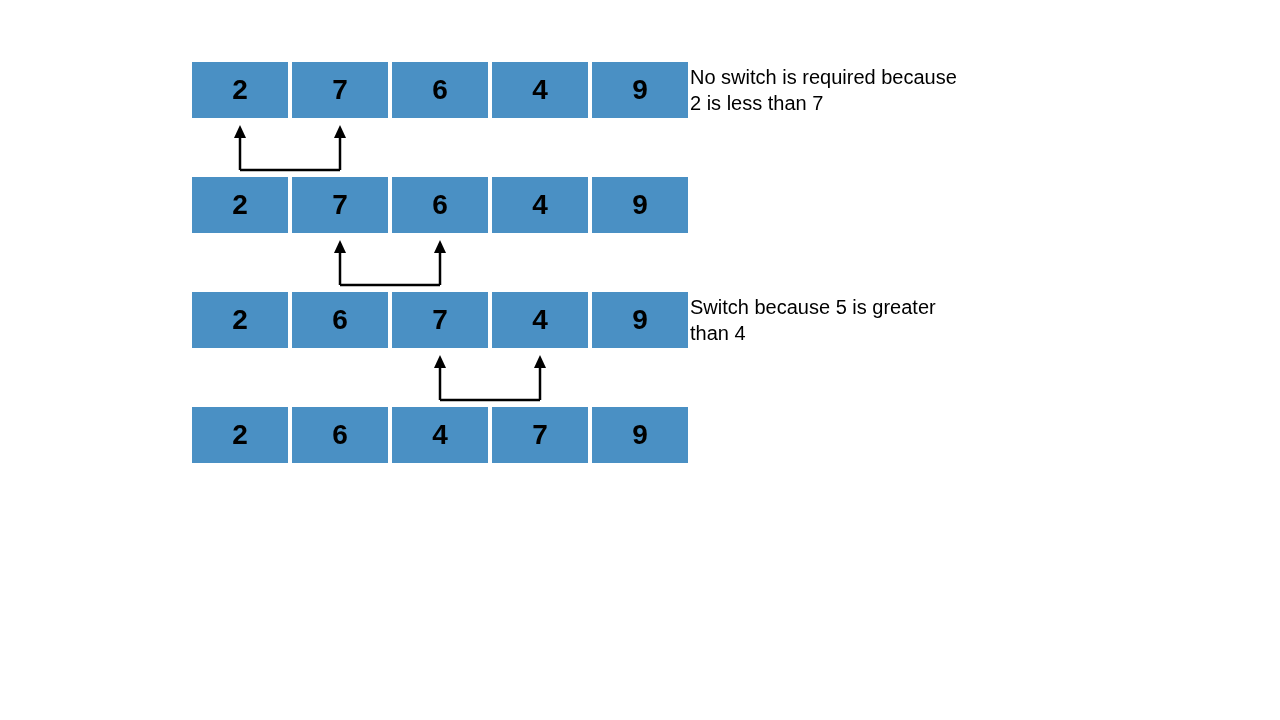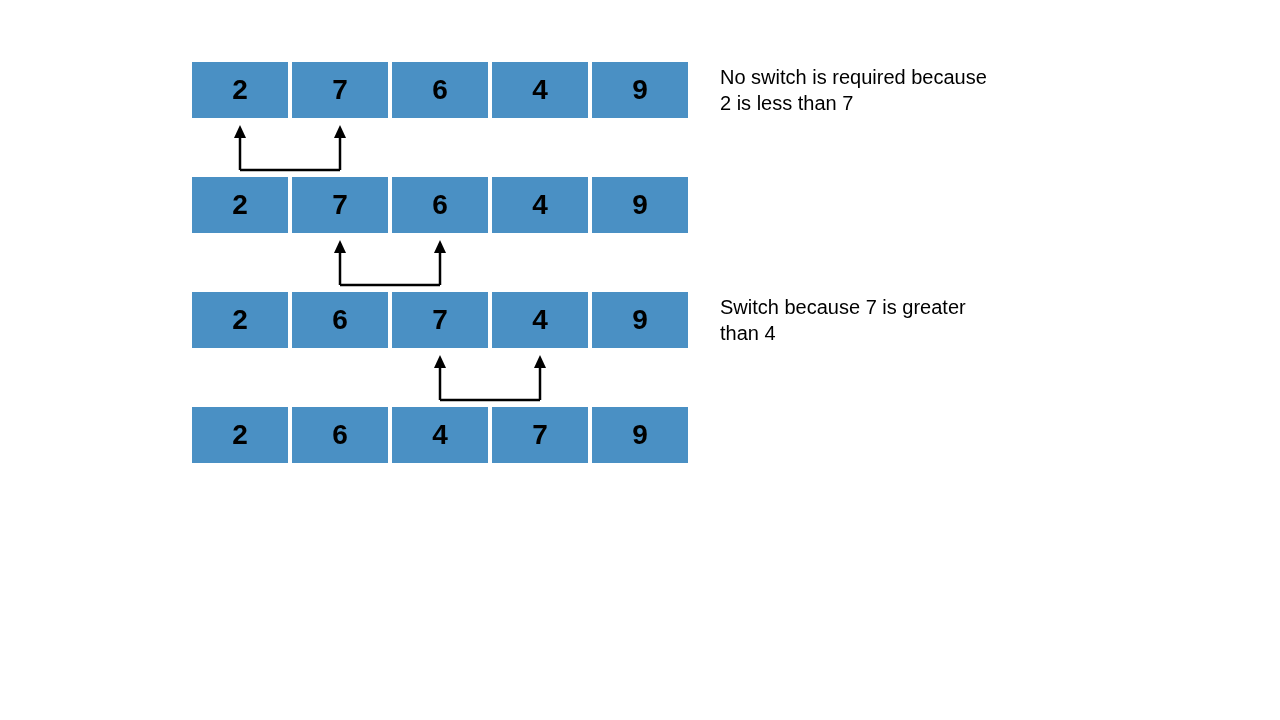--- a/index.html
+++ b/index.html
@@ -41,21 +41,20 @@
       border: 2px solid #ffffff;
       display: flex;
       align-items: center;
       justify-content: center;
       font-size: 28px;
       font-weight: bold;
       color: #000000;
     }
 
     .label-text {
-      margin-left: 30px;
       font-size: 20px;
       color: #000000;
       max-width: 280px;
       line-height: 1.3;
     }
 
     .row-with-label {
       display: flex;
       flex-direction: row;
       align-items: center;
@@ -120,21 +119,21 @@
     <div class="row-with-label">
       <div>
         <div class="array-row">
           <div class="array-cell">2</div>
           <div class="array-cell">6</div>
           <div class="array-cell">7</div>
           <div class="array-cell">4</div>
           <div class="array-cell">9</div>
         </div>
       </div>
-      <div class="label-text">Switch because 7 is greater than 4</div>
+      <div class="label-text">Switch because 5 is greater than 4</div>
     </div>
 
     <div style="position:relative; height:55px; width:500px;">
       <svg width="500" height="55">
 
         <line x1="250" y1="50" x2="250" y2="10" stroke="black" stroke-width="2.5"></line>
         <line x1="350" y1="50" x2="350" y2="10" stroke="black" stroke-width="2.5"></line>
         <line x1="250" y1="50" x2="350" y2="50" stroke="black" stroke-width="2.5"></line>
         <polygon points="250,5 244,18 256,18" fill="black"></polygon>
         <polygon points="350,5 344,18 356,18" fill="black"></polygon>

